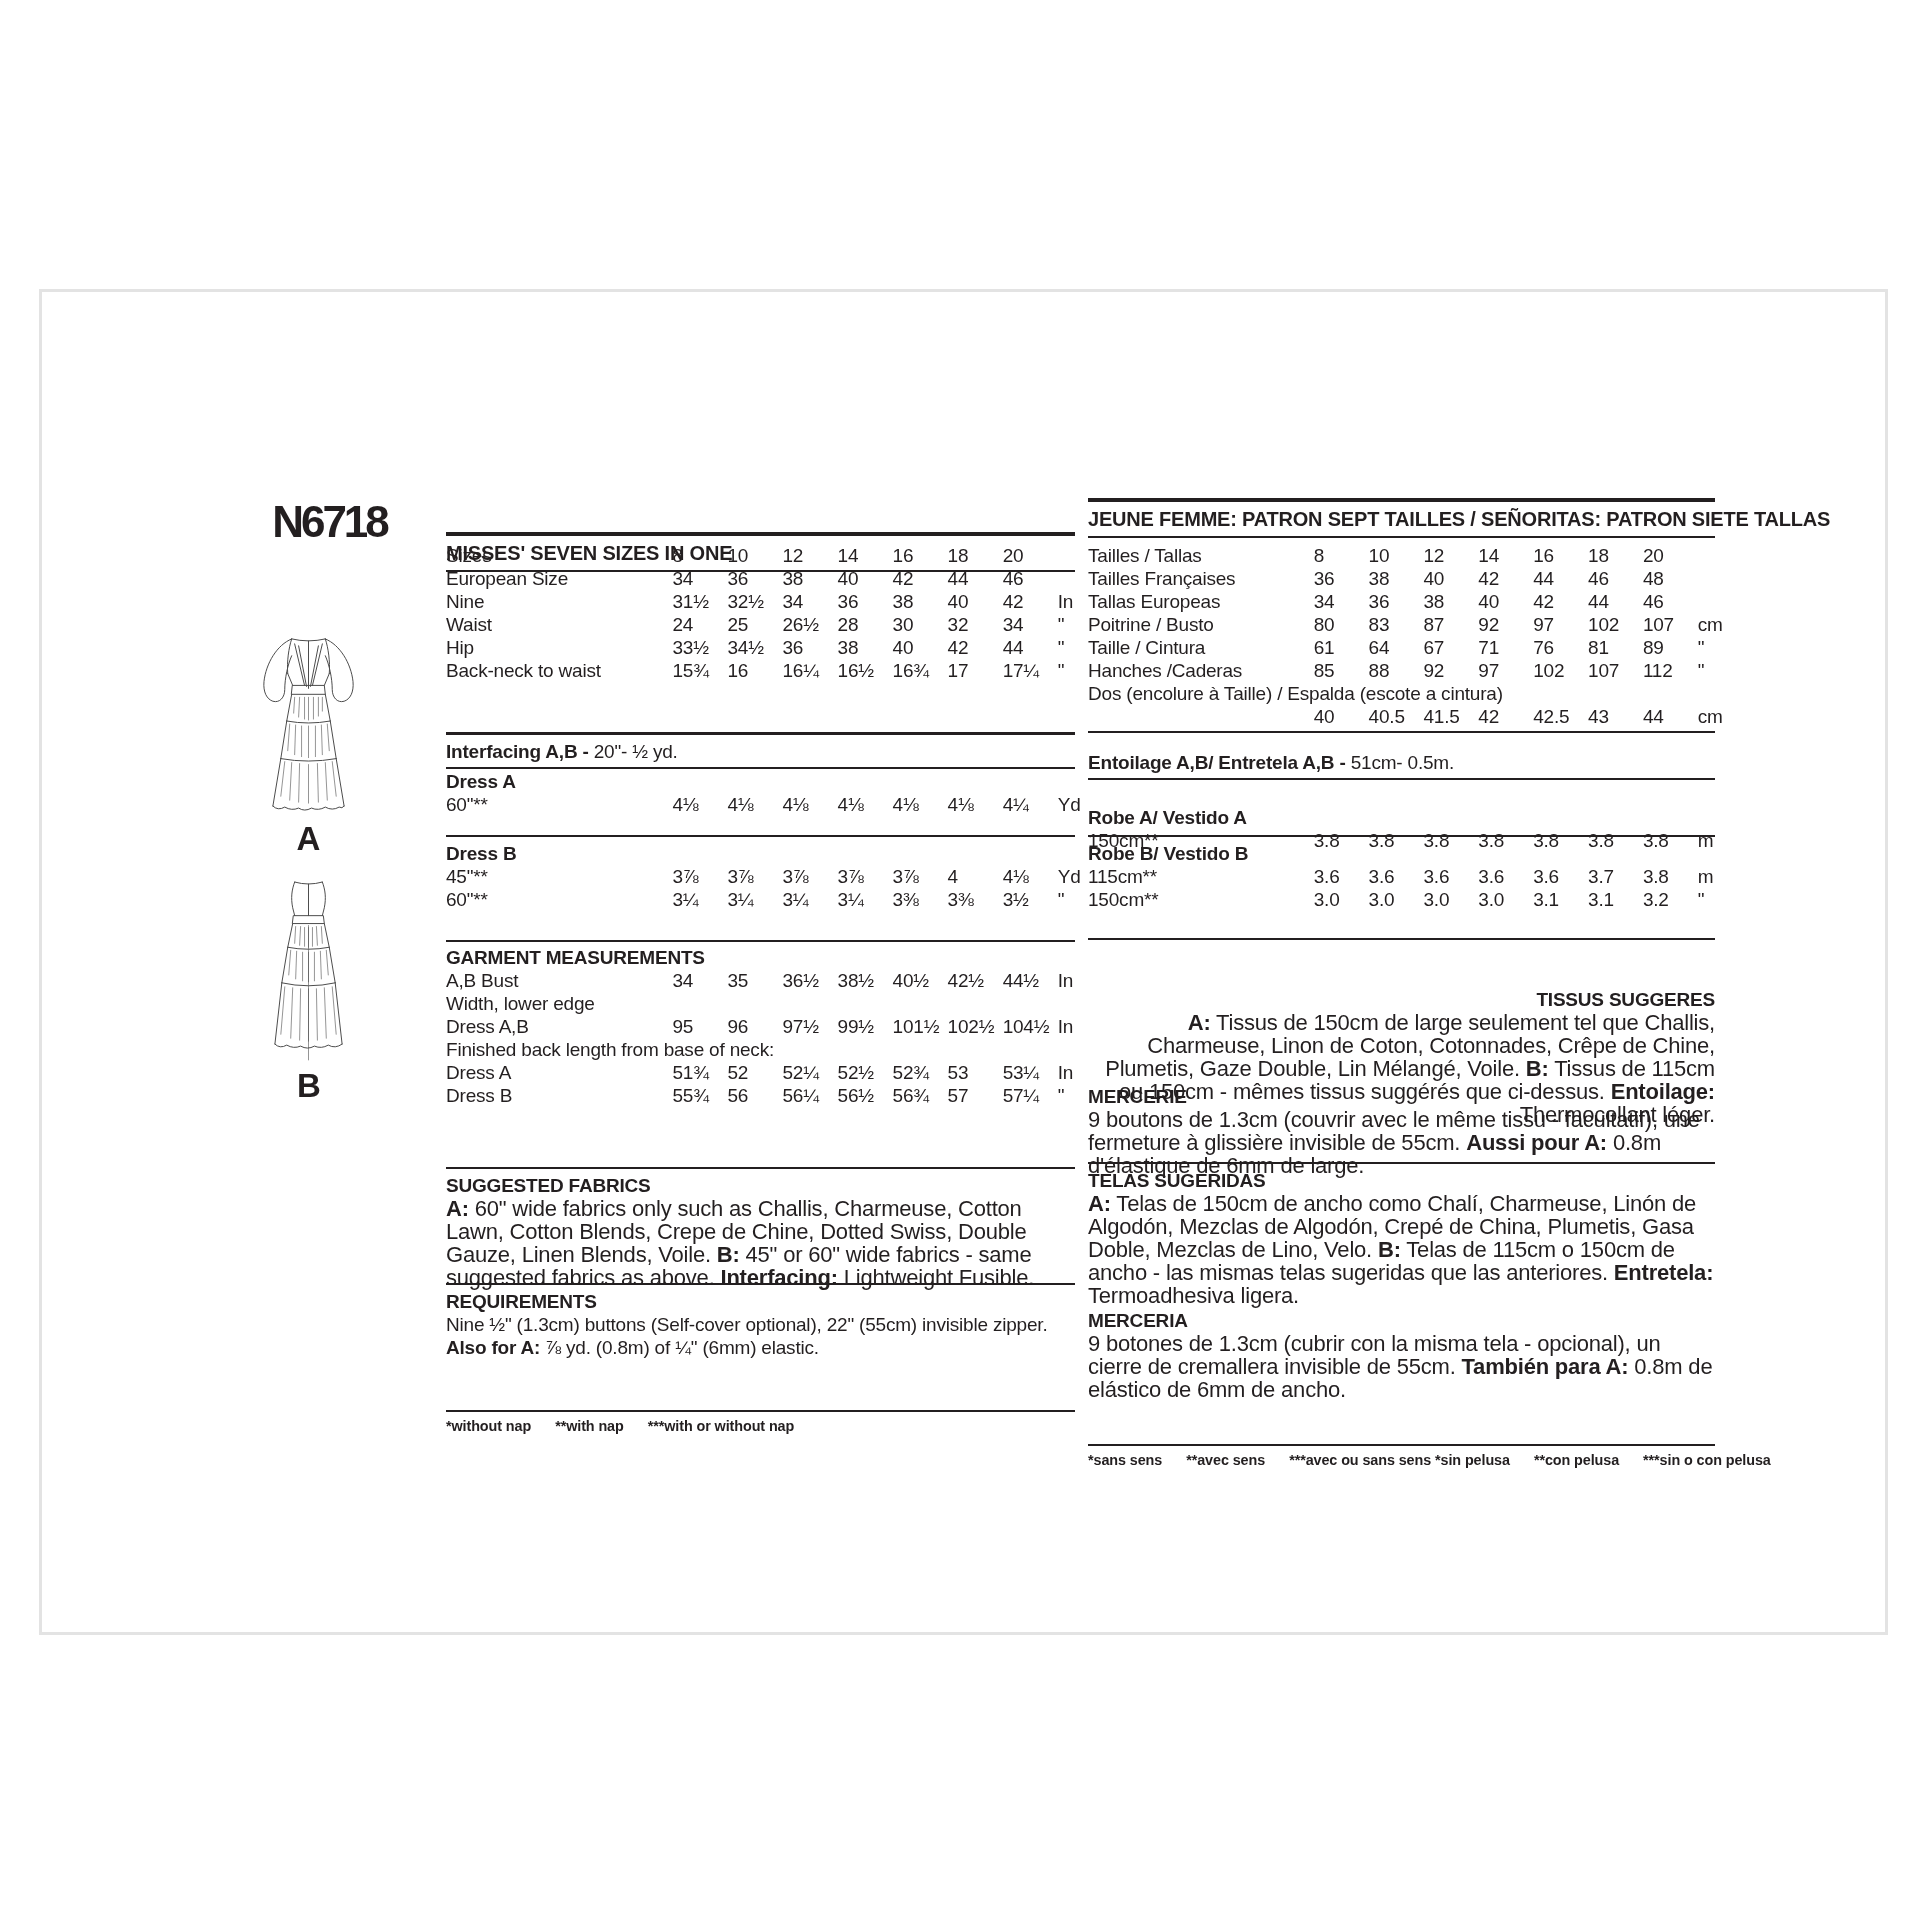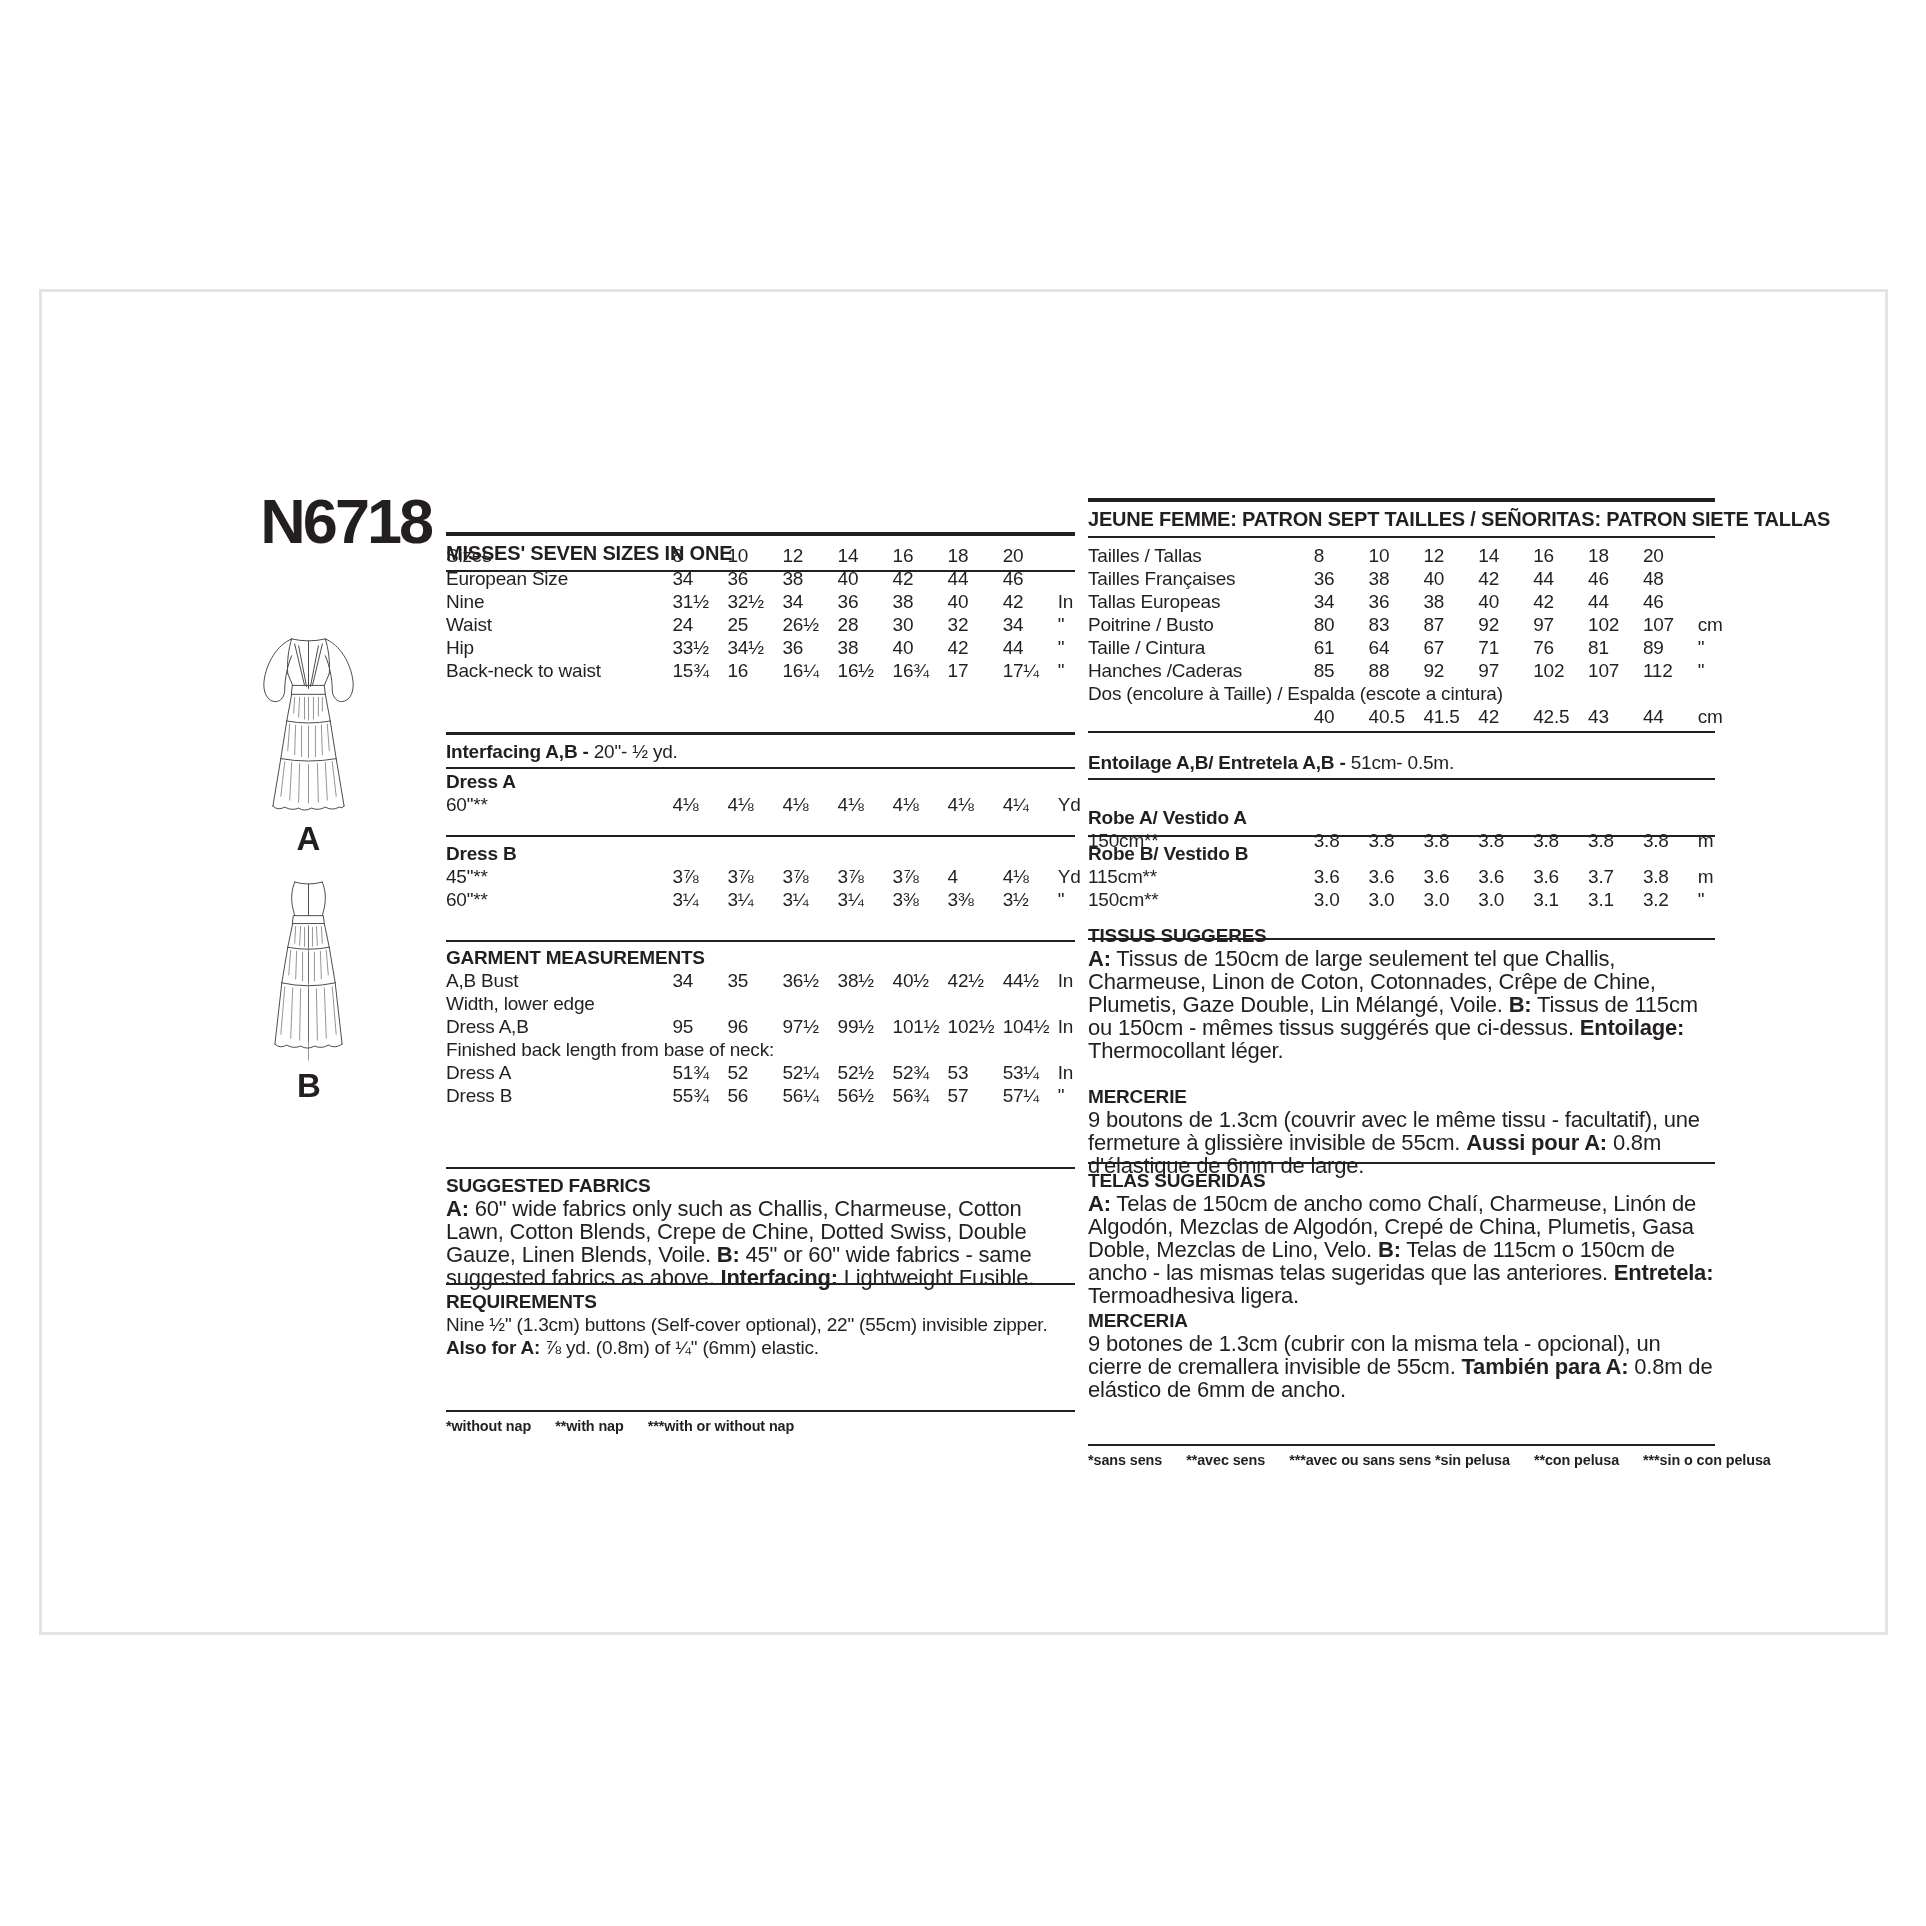--- a/index.html
+++ b/index.html
@@ -1,19 +1,19 @@
 <!DOCTYPE html>
 <html><head>
 <meta charset="utf-8">
 <style>
   html,body{margin:0;padding:0;background:#fff;}
   body{width:1927px;height:1927px;position:relative;font-family:"Liberation Sans","DejaVu Sans",sans-serif;color:#231f20;}
   .abs{position:absolute;}
   .frame{left:39px;top:289px;width:1843px;height:1340px;border:3px solid #e3e3e3;background:#fff;}
-  .pattern-no{left:228px;top:489px;width:203px;font-size:63px;line-height:65px;font-weight:700;letter-spacing:-3px;text-align:right;white-space:nowrap;}
+  .pattern-no{left:228px;top:489px;width:203px;font-size:44px;line-height:65px;font-weight:700;letter-spacing:-3px;text-align:center;white-space:nowrap;}
   .col-l{left:446px;width:629px;}
   .col-r{left:1088px;width:627px;}
   .hdr{border-top:4px solid #231f20;border-bottom:2px solid #231f20;font-weight:700;font-size:20px;line-height:21px;padding:7px 0 6px;letter-spacing:-0.2px;white-space:nowrap;}
   .trow{display:grid;grid-template-columns:36% repeat(7,8.75%) 1fr;font-size:19px;line-height:23px;letter-spacing:-0.2px;}
   .trow span{white-space:nowrap;}
   .t-full{grid-column:1 / -1;}
   .rule{height:2px;background:#231f20;}
   .bar-block{border-top:3px solid #231f20;border-bottom:2px solid #231f20;padding:5px 0 4px;font-size:19px;line-height:23px;letter-spacing:-0.2px;white-space:nowrap;}
   .bar-block-thin{border-top:2px solid #231f20;border-bottom:2px solid #231f20;padding:18px 0 4px;font-size:19px;line-height:23px;letter-spacing:-0.2px;white-space:nowrap;}
   .sec-title{font-weight:700;font-size:19px;line-height:23px;letter-spacing:-0.2px;}
@@ -395,21 +395,21 @@
       <span class="t-val">3.0</span>
       <span class="t-val">3.1</span>
       <span class="t-val">3.1</span>
       <span class="t-val">3.2</span>
       <span class="t-unit">"</span>
     </div>
 </div>
 
 <div class="abs col-r rule" style="top:938px;"></div>
 
-<div class="abs col-r" style="top:924px;">
+<div class="abs col-r" style="top:988px;text-align:right;">
   <div class="sec-title">TISSUS SUGGERES</div>
   <div class="para"><b>A:</b> Tissus de 150cm de large seulement tel que Challis, Charmeuse, Linon de Coton, Cotonnades, Crêpe de Chine, Plumetis, Gaze Double, Lin Mélangé, Voile. <b>B:</b> Tissus de 115cm ou 150cm - mêmes tissus suggérés que ci-dessus. <b>Entoilage:</b> Thermocollant léger.</div>
 </div>
 
 <div class="abs col-r" style="top:1085px;">
   <div class="sec-title">MERCERIE</div>
   <div class="para">9 boutons de 1.3cm (couvrir avec le même tissu - facultatif), une fermeture à glissière invisible de 55cm. <b>Aussi pour A:</b> 0.8m d'élastique de 6mm de large.</div>
 </div>
 
 <div class="abs col-r rule" style="top:1162px;"></div>

